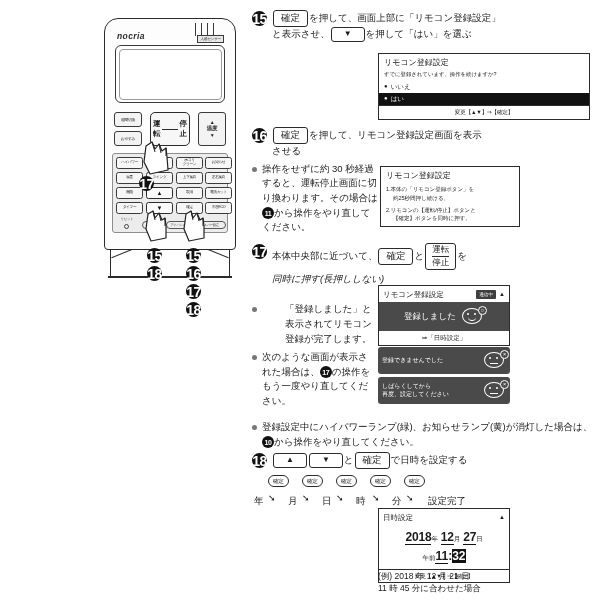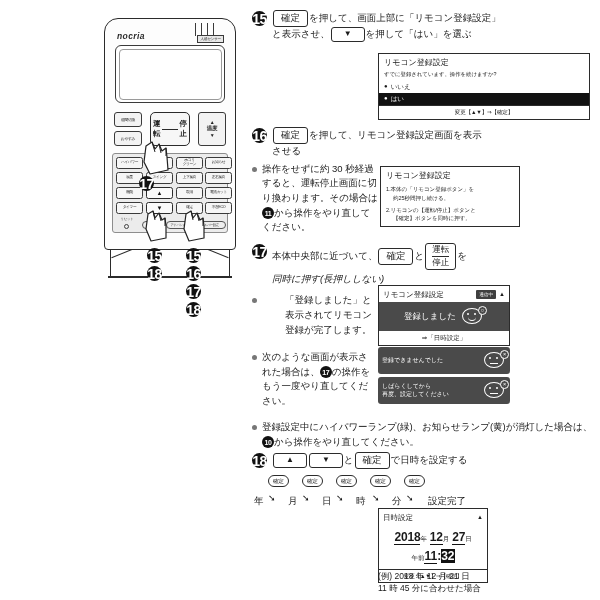--- a/index.html
+++ b/index.html
@@ -412,21 +412,21 @@
       <span class="step-text">
         <span>本体中央部に近づいて、</span><span class="keycap">確定</span><span>と</span><span class="keycap tall">
             <span>運転</span>
             <span class="rule"></span>
             <span>停止</span>
           </span><span>を</span>
       </span>
     </div>
     <div style="margin-left:20px; margin-top:2px;font-style:italic;">同時に押す(長押ししない)</div>
 
-    <div class="note" style="width:124px; margin-top:7px;gap:28px;">
+    <div class="note" style="width:124px; margin-top:16px;gap:28px;">
       <span class="dot"></span>
       <span class="body">「登録しました」と表示されてリモコン登録が完了します。</span>
     </div>
   </div>
 
   <div class="panel" style="left:126px; top:285px; width:132px;">
     <div class="statusbar">
       <span class="t">リモコン登録設定</span>
       <span class="badge">通信中</span>
       <span class="tri">▲</span>
@@ -503,21 +503,21 @@
       <span class="arr" style="left:84px;">➘</span>
       <span class="unit" style="left:104px;">時</span>
       <span class="arr" style="left:120px;">➘</span>
       <span class="unit" style="left:140px;">分</span>
       <span class="arr" style="left:154px;">➘</span>
       <span class="unit" style="left:176px;">設定完了</span>
     </div>
 
   </div>
 
-  <div class="panel datescreen" style="left:126px; top:508px; width:110px;">
+  <div class="panel datescreen" style="left:126px; top:508px; width:132px;">
     <div class="statusbar">
       <span class="t">日時設定</span>
       <span class="tri">▲</span>
     </div>
     <div class="row1">
       <span class="num">2018</span><span class="u">年</span>
       <span class="num">12</span><span class="u">月</span>
       <span class="num">27</span><span class="u">日</span>
     </div>
     <div class="row2">

